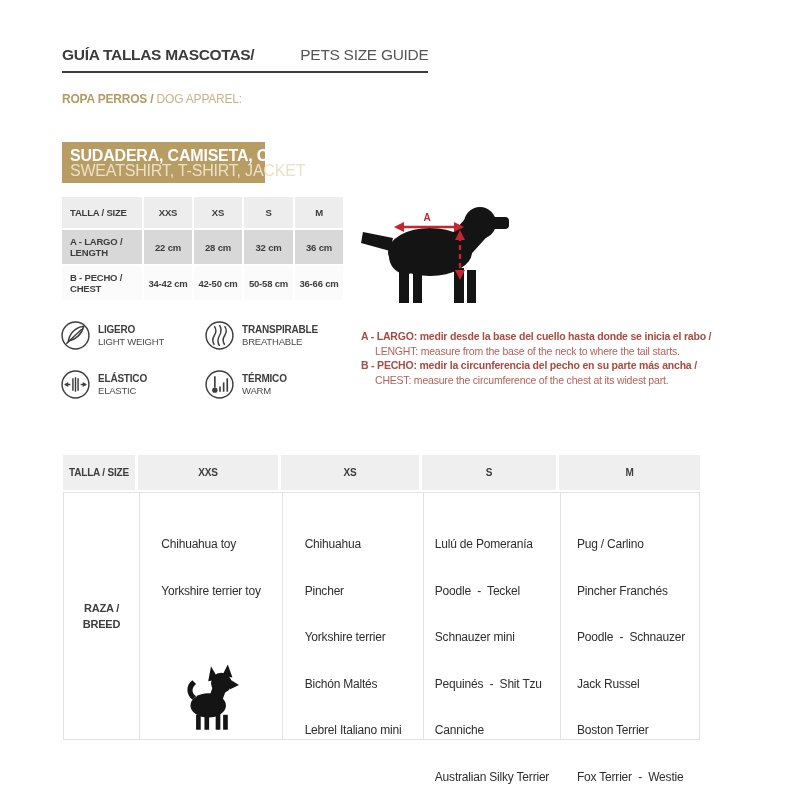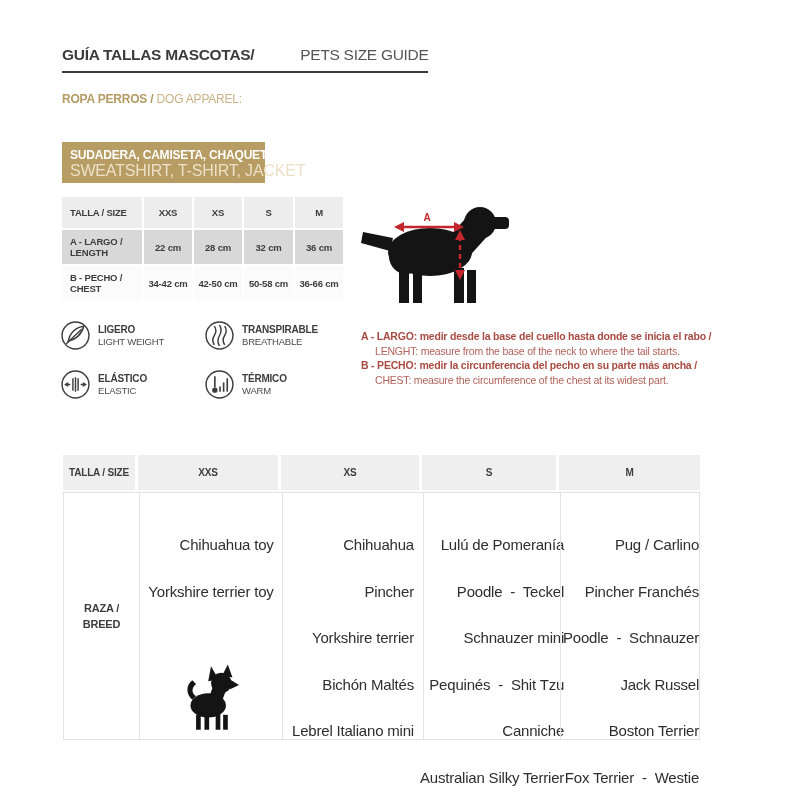--- a/index.html
+++ b/index.html
@@ -13,21 +13,21 @@
            font-size:15.5px; white-space:nowrap; }
   .title .t-es { font-weight:bold; color:#3b3b3b; }
   .title .t-en { font-weight:normal; color:#555;margin-left:42px; }
   .subtitle { position:absolute; left:62px; top:92px; font-size:12px; letter-spacing:-0.2px; white-space:nowrap; }
   .subtitle .s-es { font-weight:bold; color:#b49a63; }
   .subtitle .s-en { font-weight:normal; color:#c9b287; }
 
   
   .category-box { position:absolute; left:62px; top:142px; width:203px; height:41px;
                   background:#b79c63; padding:6px 8px 5px 8px; line-height:15px; }
-  .category-box .c-es { font-size:12px; font-weight:bold; color:#ffffff; letter-spacing:-0.2px; white-space:nowrap; }
+  .category-box .c-es { font-size:16px; font-weight:bold; color:#ffffff; letter-spacing:-0.2px; white-space:nowrap; }
   .category-box .c-en { font-size:16px; font-weight:normal; color:#ece0c6; letter-spacing:-0.2px; white-space:nowrap; }
 
   
   .size-table { position:absolute; left:62px; top:197px; display:grid;
                 grid-template-columns:80px 48px 48px 49px 48px;
                 grid-template-rows:31px 34px 34px; gap:2px; font-size:9.5px; font-weight:bold; color:#3d3d3d; }
   .size-table .cell { display:flex; align-items:center; justify-content:center; letter-spacing:-0.2px; }
   .size-table .cell.lbl { justify-content:flex-start; padding-left:8px; }
   .size-table .r-head { background:#ededed; }
   .size-table .r-a { background:#d8d8d8; }
@@ -57,21 +57,21 @@
   .bt-head .h-cell { height:35px; background:#efefef; display:flex; align-items:center; justify-content:center;
                      font-size:10px; font-weight:bold; color:#3d3d3d; letter-spacing:-0.2px;
                      border-right:3px solid #ffffff; }
   .bt-head .h-cell:last-child { border-right:none; }
   .bt-body { display:grid; grid-template-columns:75px 143px 141px 137px 141px; margin-top:2px;
              border:1px solid #e3e3e3; }
   .bt-body .b-cell { height:246px; border-left:1px solid #e3e3e3; display:flex; flex-direction:column; align-items:center; }
   .bt-body .b-cell:first-child { border-left:none; }
   .raza-cell { justify-content:center; }
   .raza-label { font-size:11px; font-weight:bold; color:#3d3d3d; text-align:center; line-height:16px; letter-spacing:-0.2px; }
-  .breeds { padding-top:13px; text-align:right; font-size:15px; color:#2e2e2e; line-height:15.5px;
+  .breeds { padding-top:13px; text-align:left; font-size:12px; color:#2e2e2e; line-height:15.5px;
             letter-spacing:-0.2px; white-space:pre; }
   .b-cell .dog { margin-top:auto; margin-bottom:7px; }
 </style>
 </head>
 <body>
 
 <div class="page">
 
   <h1 class="title"><span class="t-es">GUÍA TALLAS MASCOTAS/</span><span class="t-en"> PETS SIZE GUIDE</span></h1>
 

